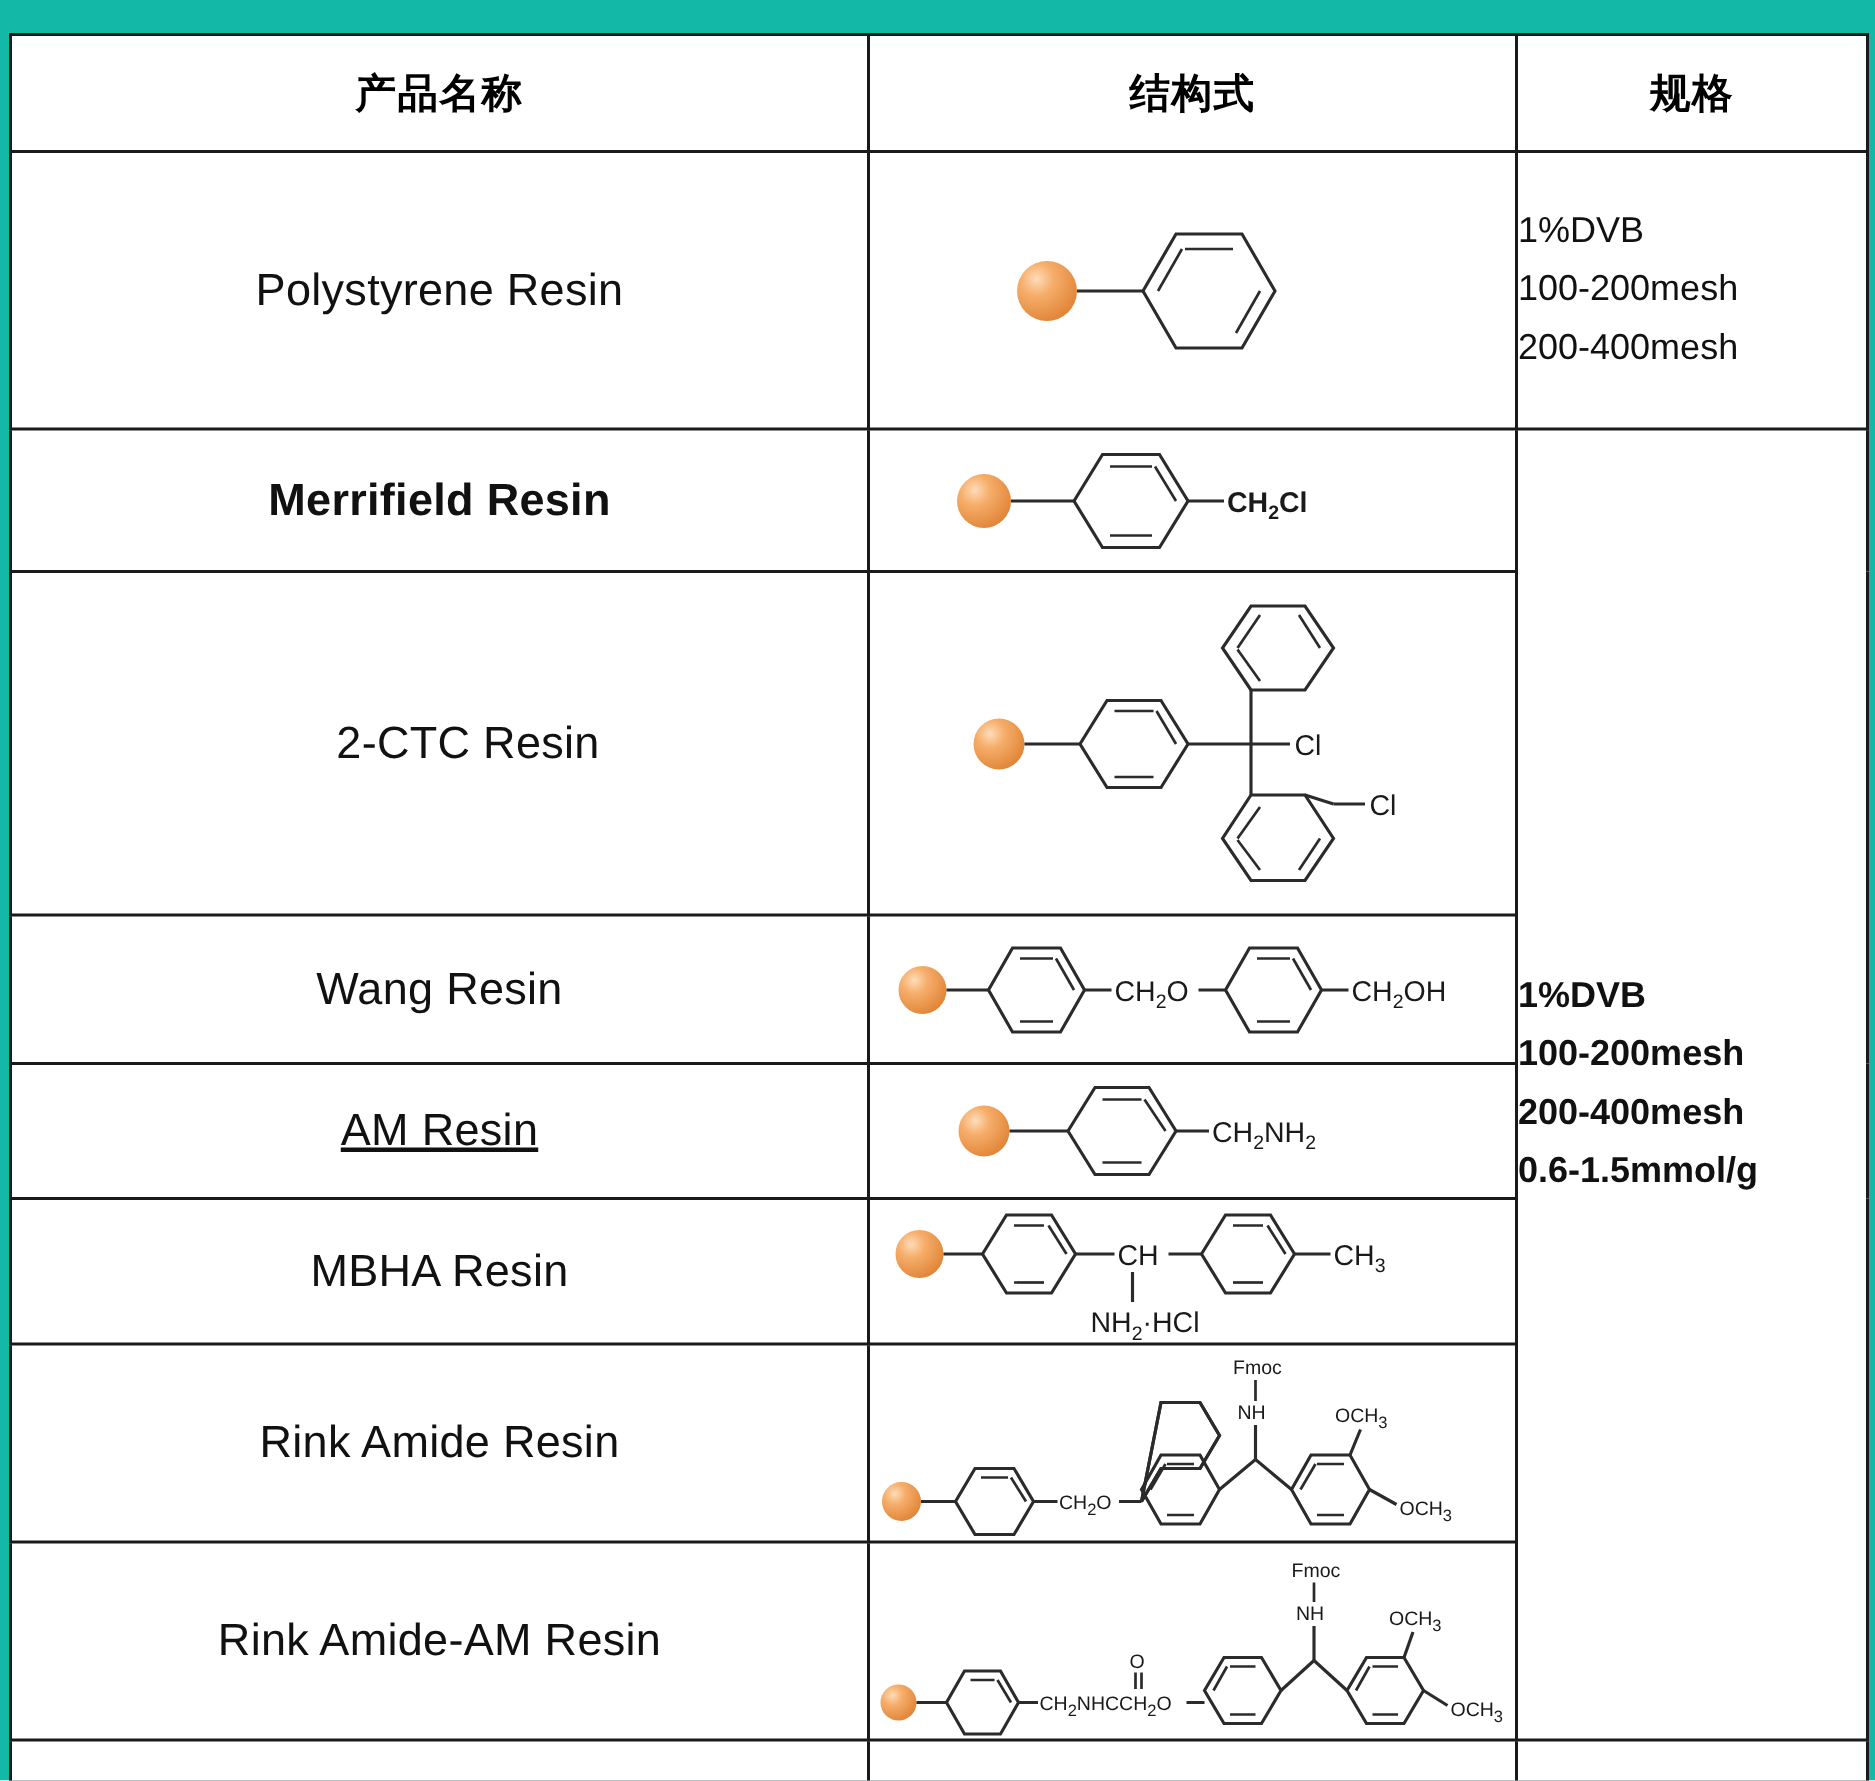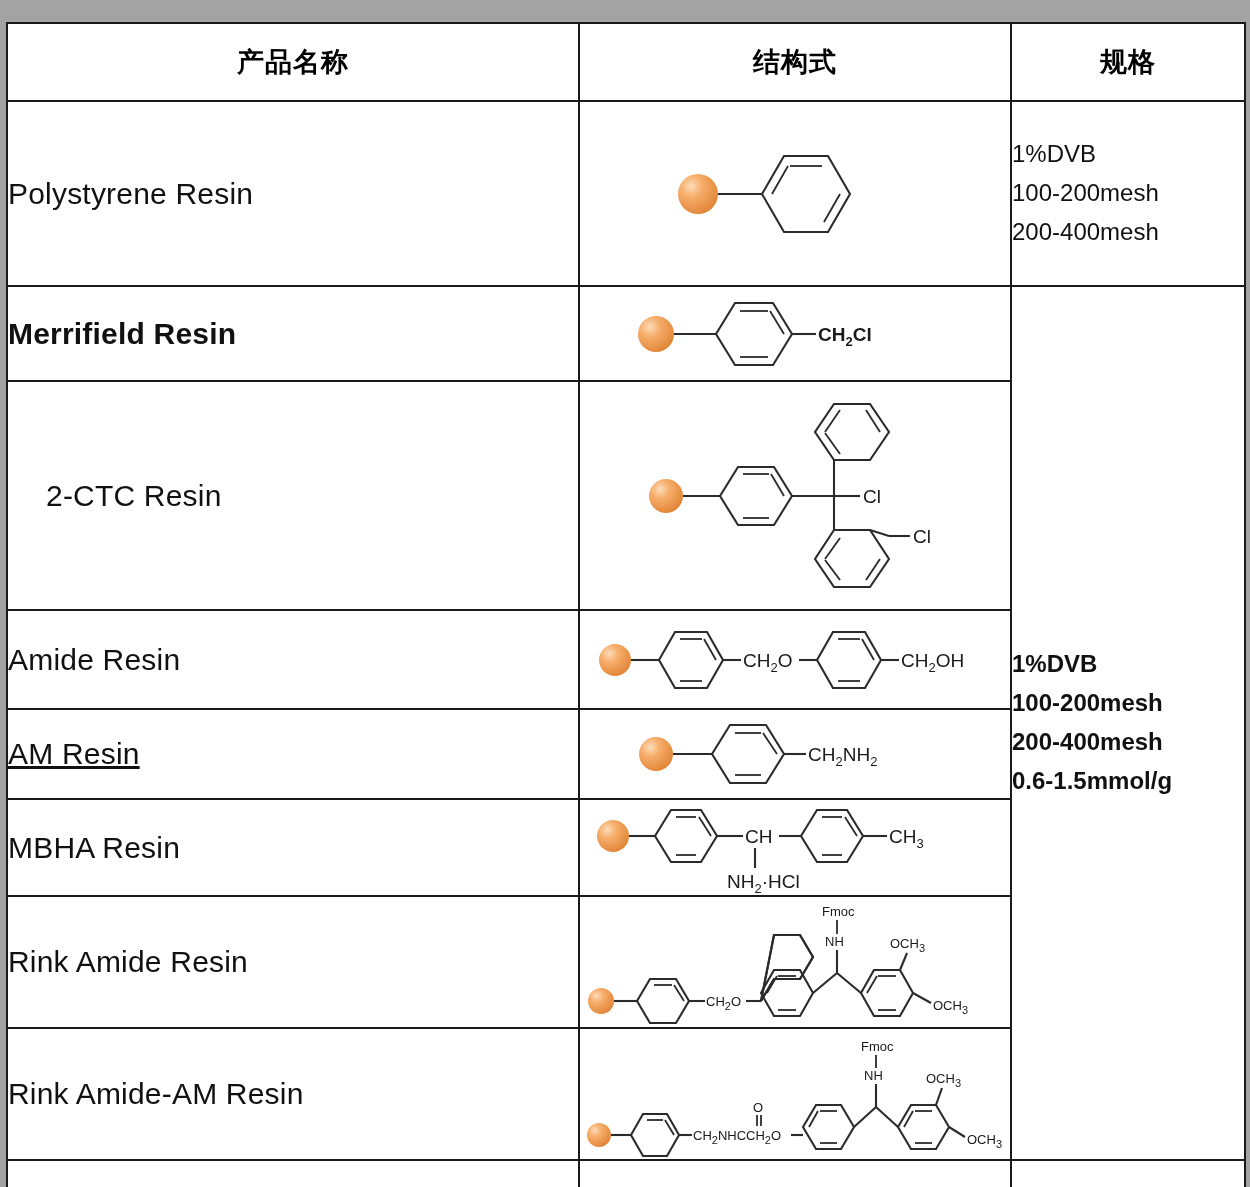--- a/index.html
+++ b/index.html
@@ -2,21 +2,21 @@
 <html lang="zh"><head>
 <meta charset="utf-8">
 <title>Resin Product Table</title>
 <style>
   html,body{margin:0;padding:0;background:#ffffff;}
   body{
     width:1250px;height:1187px;overflow:hidden;
     font-family:"Liberation Sans","DejaVu Sans",sans-serif;
     color:#000;
   }
-  .sheet{position:relative;width:1250px;height:1187px;background:#a3a3a3;}
+  .sheet{position:relative;width:1250px;height:1187px;background:#14b8a6;}
 
   table.resin-table{
     position:absolute;left:6px;top:22px;
     width:1238px;
     border-collapse:collapse;
     table-layout:fixed;
     background:#fff;
   }
   table.resin-table td,table.resin-table th{
     border:2px solid #1a1a1a;
@@ -34,21 +34,21 @@
     text-align:center;
     font-family:"DejaVu Sans","Liberation Sans",sans-serif;
     font-weight:700;
     font-size:27px;
     letter-spacing:1px;
     color:#000;
   }
 
   
   td.name-cell{
-    text-align:left;
+    text-align:center;
     font-size:30px;
     font-weight:400;
     letter-spacing:0.2px;
     padding-left:20px;
     color:#111;
     white-space:nowrap;
   }
 
   
   td.struct-cell{text-align:center;}
@@ -220,21 +220,21 @@
 
               <line class="bond" x1="245" y1="148" x2="266" y2="148"></line>
               <text class="atom" x="269" y="155">Cl</text>
               <line class="bond" x1="226" y1="142" x2="245" y2="148"></line>
             </svg>
           </div>
         </td>
       </tr>
 
       <tr class="r-wang">
-        <td class="name-cell">Amide Resin</td>
+        <td class="name-cell">Wang Resin</td>
         <td class="struct-cell">
           <div class="struct-wrap">
             <svg width="400" height="80" viewBox="0 0 400 80">
               <circle cx="20" cy="40" r="16" fill="url(#beadG)"></circle>
               <line class="bond" x1="36" y1="40" x2="64" y2="40"></line>
               <g>
                 <polygon class="ring" points="64,40 80,12 112,12 128,40 112,68 80,68"></polygon>
                 <line class="bond-thin" x1="85" y1="19" x2="107" y2="19"></line>
                 <line class="bond-thin" x1="85" y1="61" x2="107" y2="61"></line>
                 <line class="bond-thin" x1="121" y1="40" x2="109" y2="19"></line>

